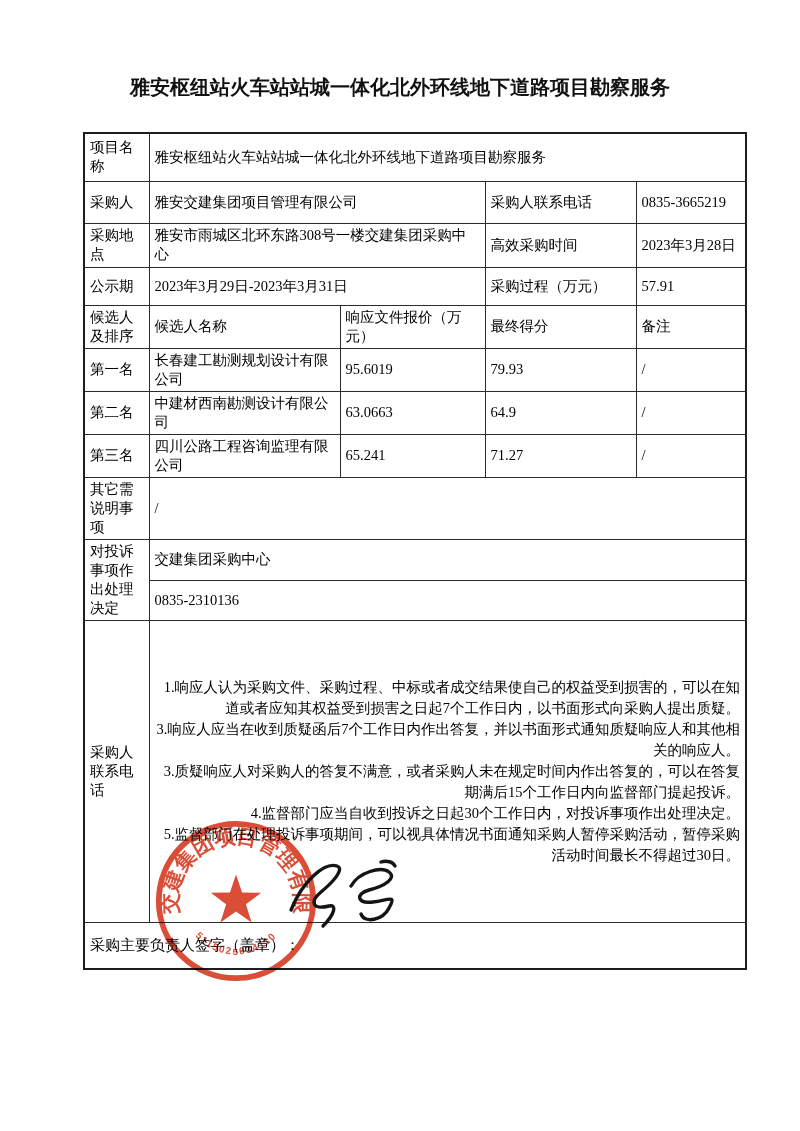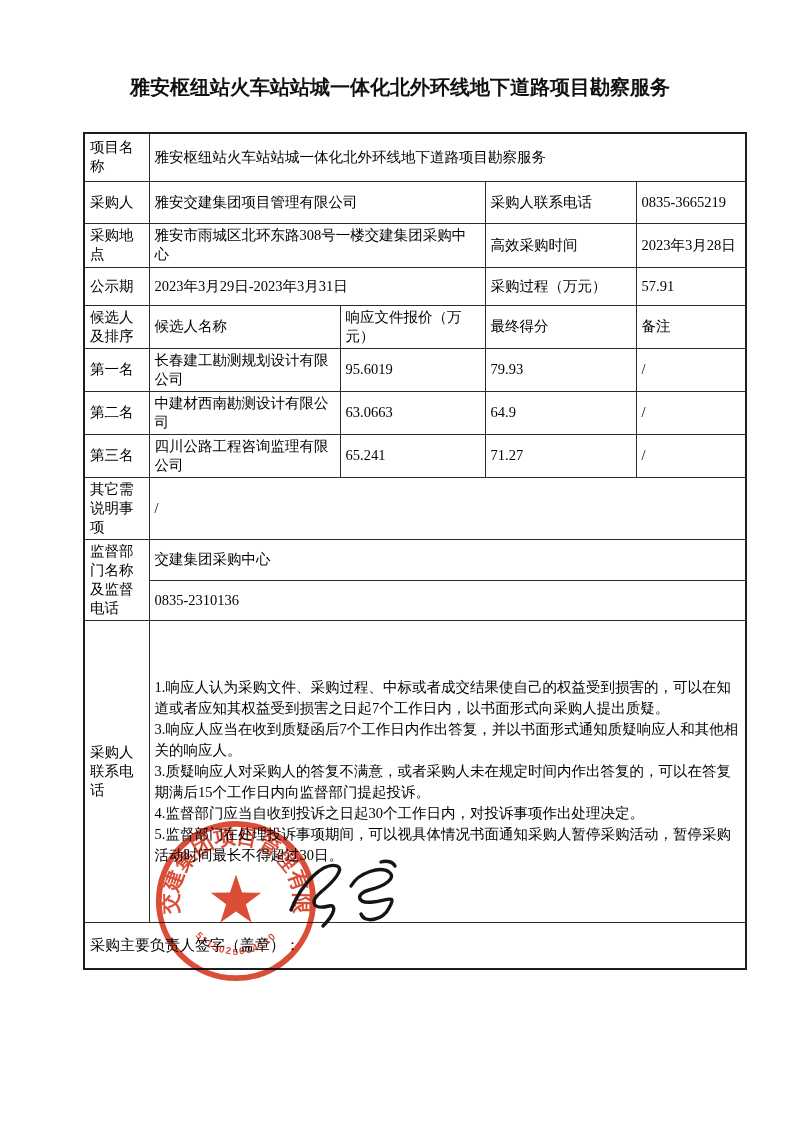--- a/index.html
+++ b/index.html
@@ -21,21 +21,21 @@
   table.main td{
     border:1px solid #2b2b2b;
     padding:2px 5px;vertical-align:middle;
     overflow:hidden;line-height:19px;
   }
   table.main{border:2px solid #1e1e1e;}
   td.lab{padding-left:4px;padding-right:2px;}
   td.center{}
   td.topleft{vertical-align:top;padding-top:5px;}
   td.notice-cell{padding:6px 8px;}
-  .notice-cell p{margin:0;line-height:21px;text-align:left;}
+  .notice-cell p{margin:0;line-height:21px;text-align:right;}
   td.sign-row{padding-left:5px;font-size:15px;}
   .seal{
     position:absolute;left:153px;top:818px;width:166px;height:166px;
     mix-blend-mode:multiply;opacity:0.9;pointer-events:none;
   }
   .seal text{fill:#d63a22;font-family:"Liberation Sans", sans-serif;font-weight:bold;}
   .signature{
     position:absolute;left:285px;top:852px;width:125px;height:95px;
     pointer-events:none;
   }
@@ -115,21 +115,21 @@
     <td class="center">71.27</td>
     <td class="center">/</td>
   </tr>
 
   <tr style="height:40px">
     <td class="lab">其它需说明事项</td>
     <td colspan="4" class="center">/</td>
   </tr>
 
   <tr style="height:40px">
-    <td rowspan="2" class="lab center">监督部门名称及监督电话</td>
+    <td rowspan="2" class="lab center">对投诉事项作出处理决定</td>
     <td colspan="4" class="center">交建集团采购中心</td>
   </tr>
   <tr style="height:38px">
     <td colspan="4" class="center">0835-2310136</td>
   </tr>
 
   <tr style="height:302px">
     <td class="lab">采购人联系电话</td>
     <td colspan="4" class="notice-cell">
       <p>1.响应人认为采购文件、采购过程、中标或者成交结果使自己的权益受到损害的，可以在知道或者应知其权益受到损害之日起7个工作日内，以书面形式向采购人提出质疑。</p>

